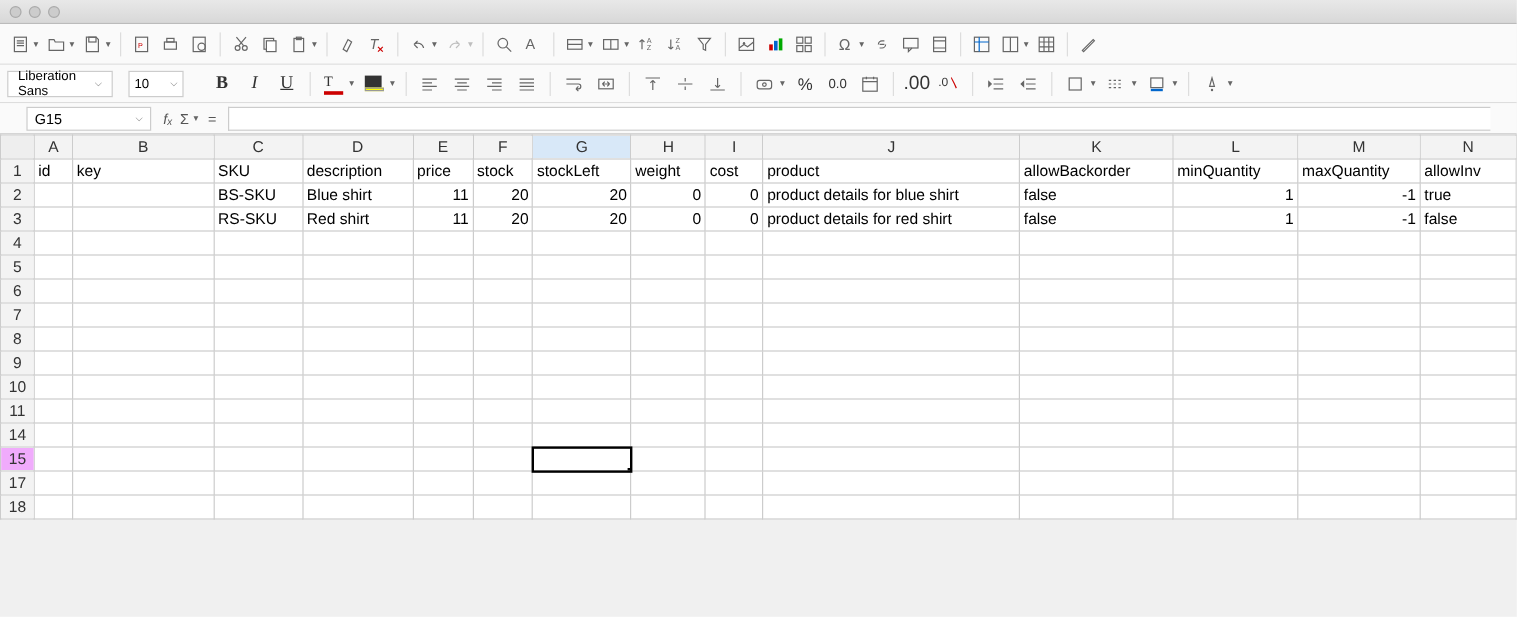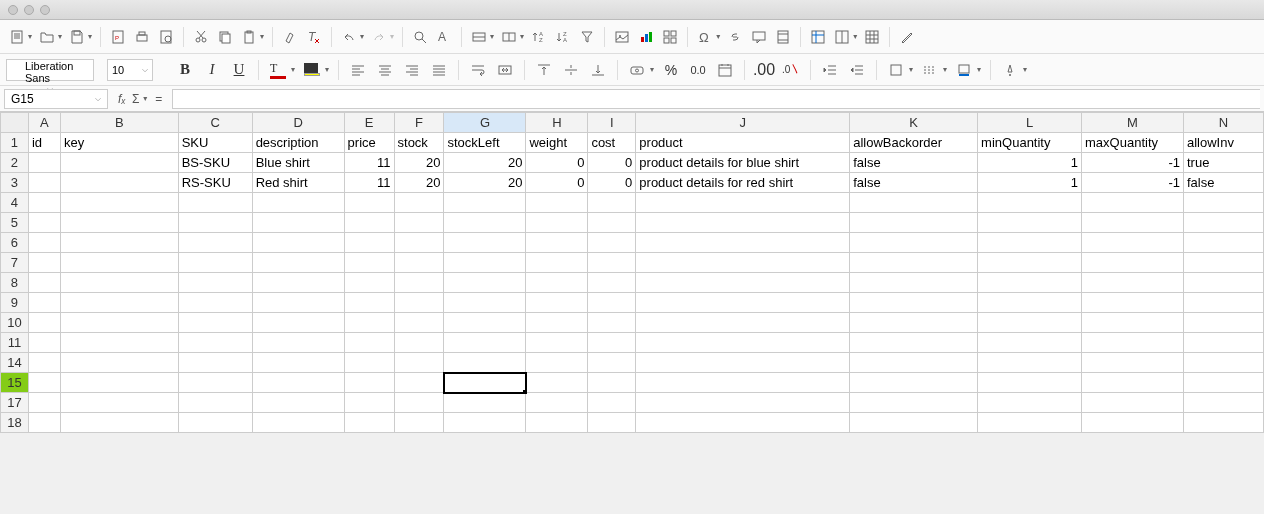--- a/index.html
+++ b/index.html
@@ -72,26 +72,25 @@
       display: flex;
       align-items: center;
       padding: 0 6px;
       gap: 3px;
     }
     .font-name {
       width: 88px;
       height: 22px;
       border: 1px solid #ccc;
       background: #fff;
-      padding: 0 18px;
+      padding: 0 8px;
       font-size: 11px;
       display: flex;
       align-items: center;
       justify-content: space-between;
-      flex-direction: column;
     }
     .font-size {
       width: 46px;
       height: 22px;
       border: 1px solid #ccc;
       background: #fff;
       padding: 0 4px;
       font-size: 11px;
       display: flex;
       align-items: center;
@@ -110,21 +109,21 @@
     .fmt-btn.italic { font-style: italic; font-size: 15px; font-family: 'Times New Roman', serif; }
     .fmt-btn.underline { text-decoration: underline; font-size: 15px; font-family: 'Times New Roman', serif; }
     .color-bar-red { width: 16px; height: 3px; background: #c00; }
     .color-bar-yellow { width: 16px; height: 3px; background: #ff0; border: 1px solid #999; }
     .formula-bar {
       height: 26px;
       background: #fafafa;
       border-bottom: 1px solid #ccc;
       display: flex;
       align-items: center;
-      padding: 0 4px;
+      padding: 0 22px;
     }
     .cell-ref {
       width: 104px;
       height: 20px;
       border: 1px solid #ccc;
       background: #fff;
       font-size: 12px;
       padding: 0 6px;
       display: flex;
       align-items: center;
@@ -162,21 +161,21 @@
       padding: 0 3px;
     }
     th {
       background: #f3f3f3;
       font-weight: normal;
       color: #333;
       text-align: center;
       position: relative;
     }
     th.col-active { background: #d8e8f8; }
-    th.row-active { background: #84cc16; }
+    th.row-active { background: #f0abfc; }
     .corner {
       width: 28px;
       background: #eee;
     }
     .row-head {
       width: 28px;
       text-align: center;
       background: #f3f3f3;
       font-weight: normal;
       color: #333;

